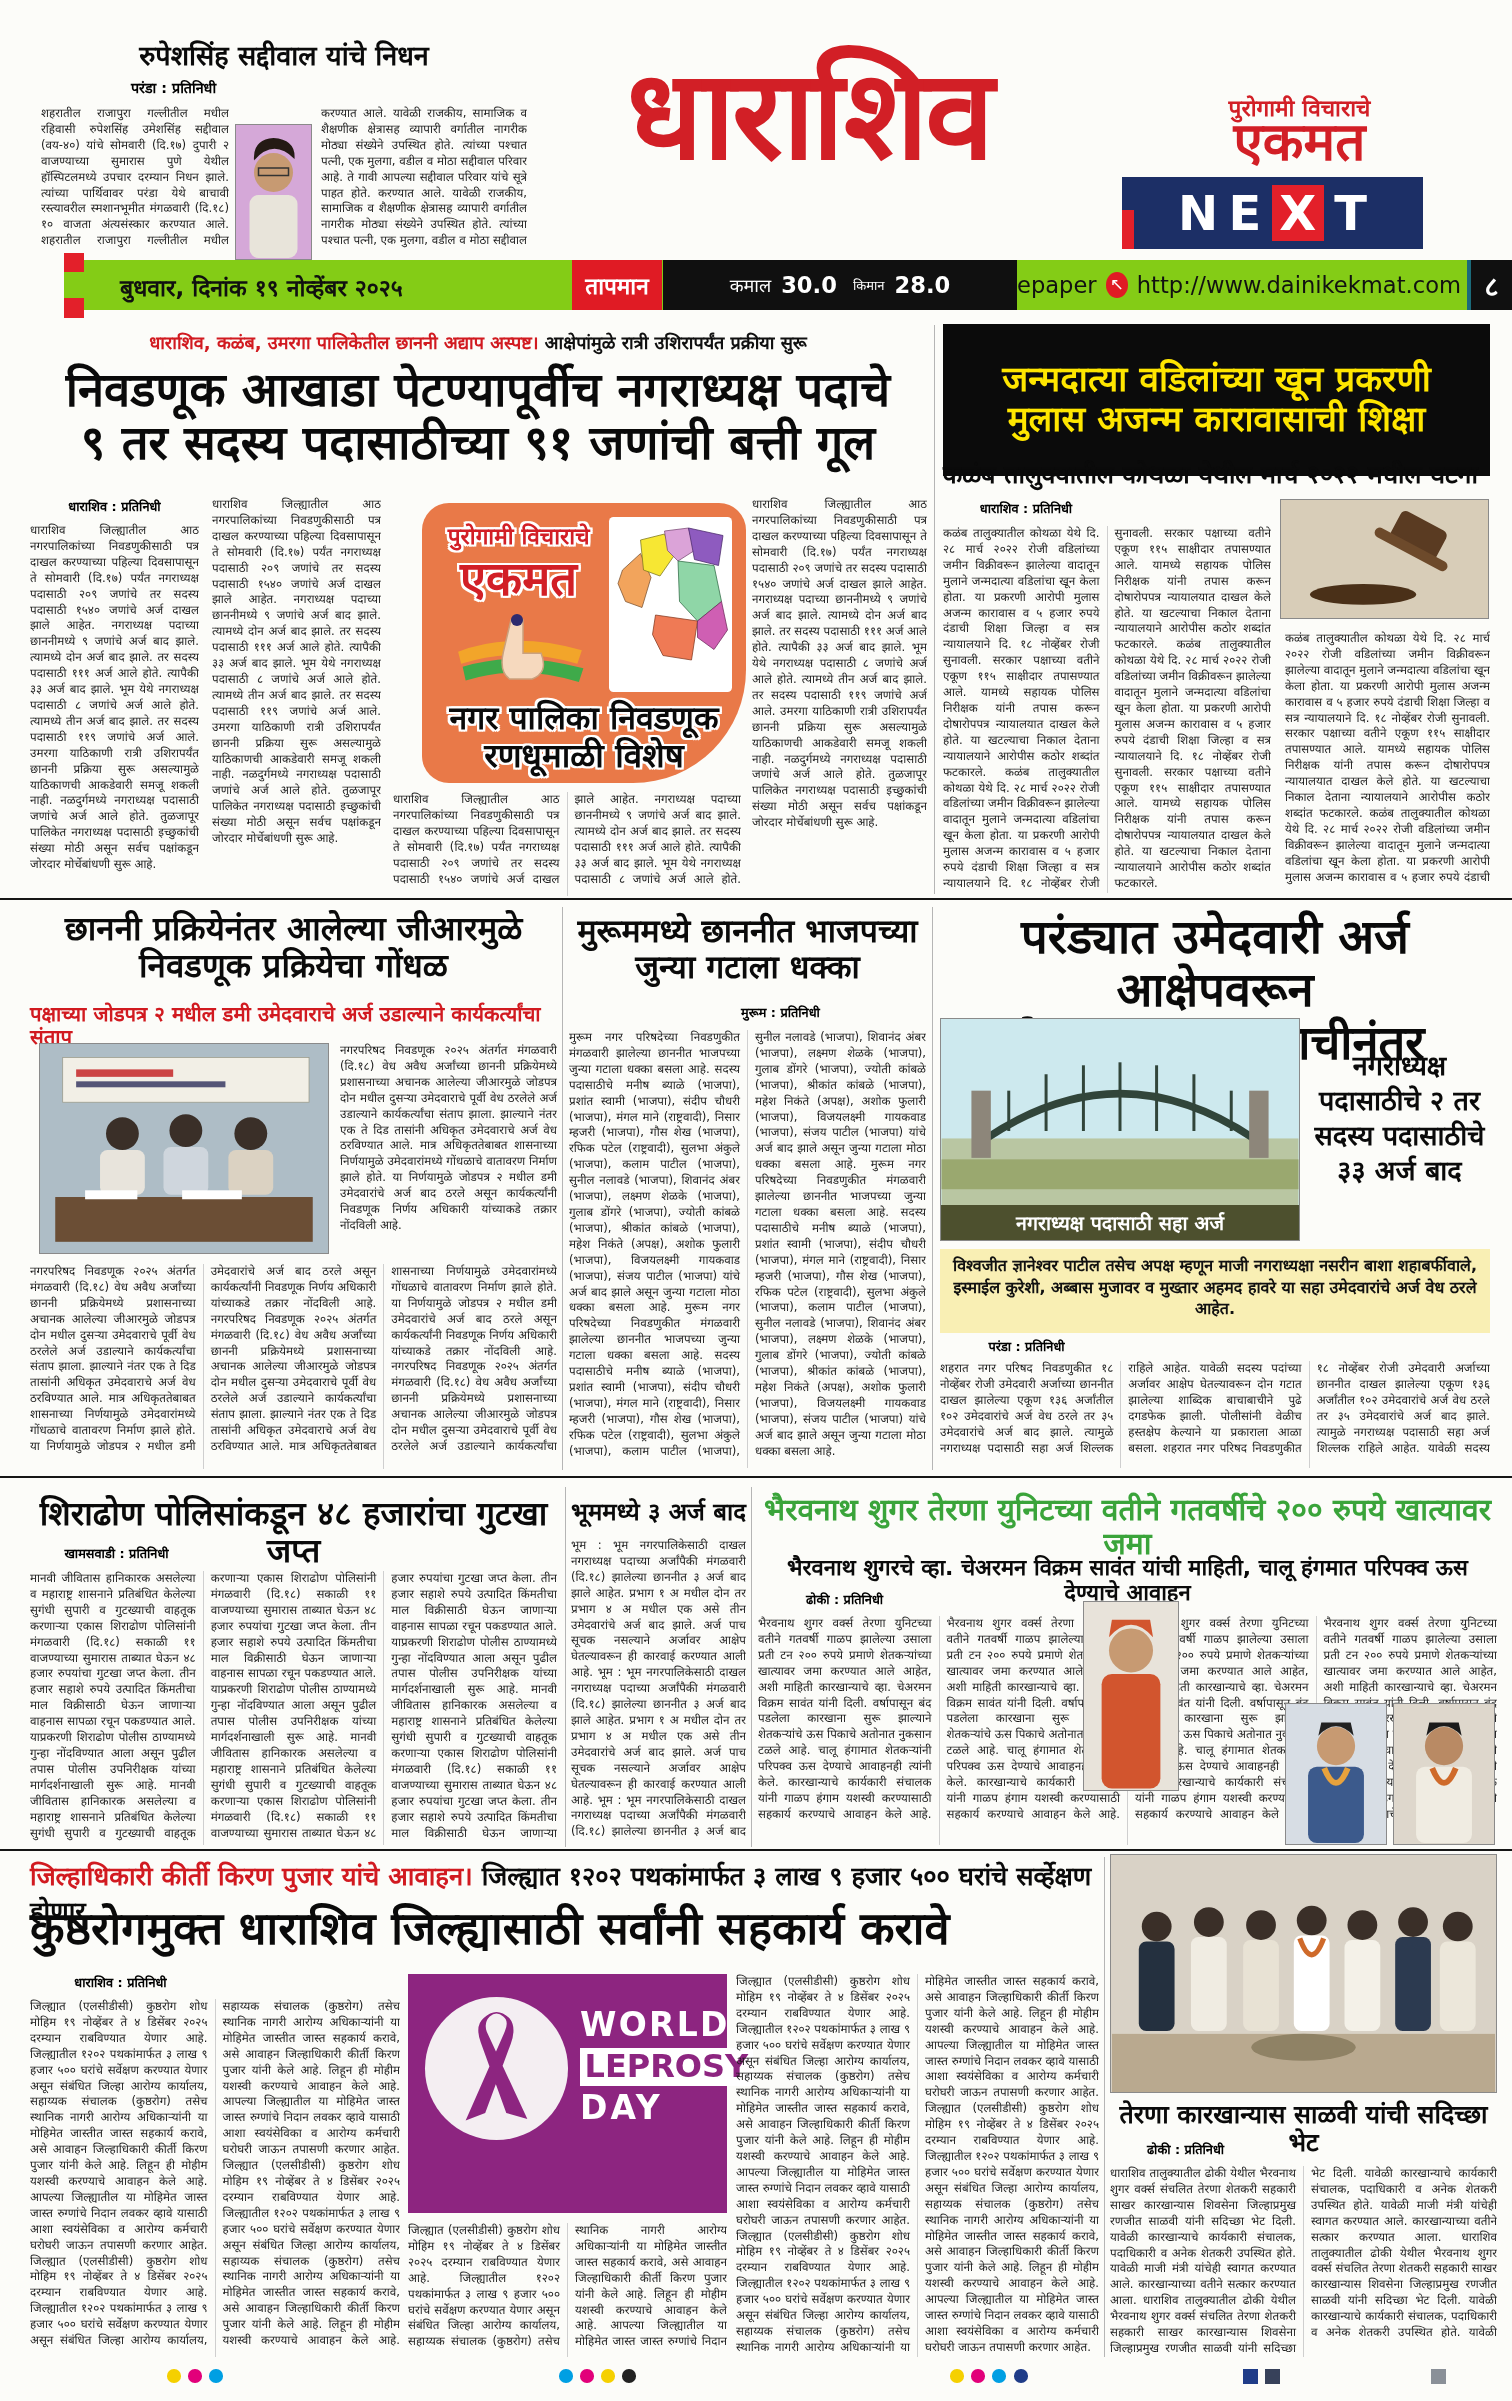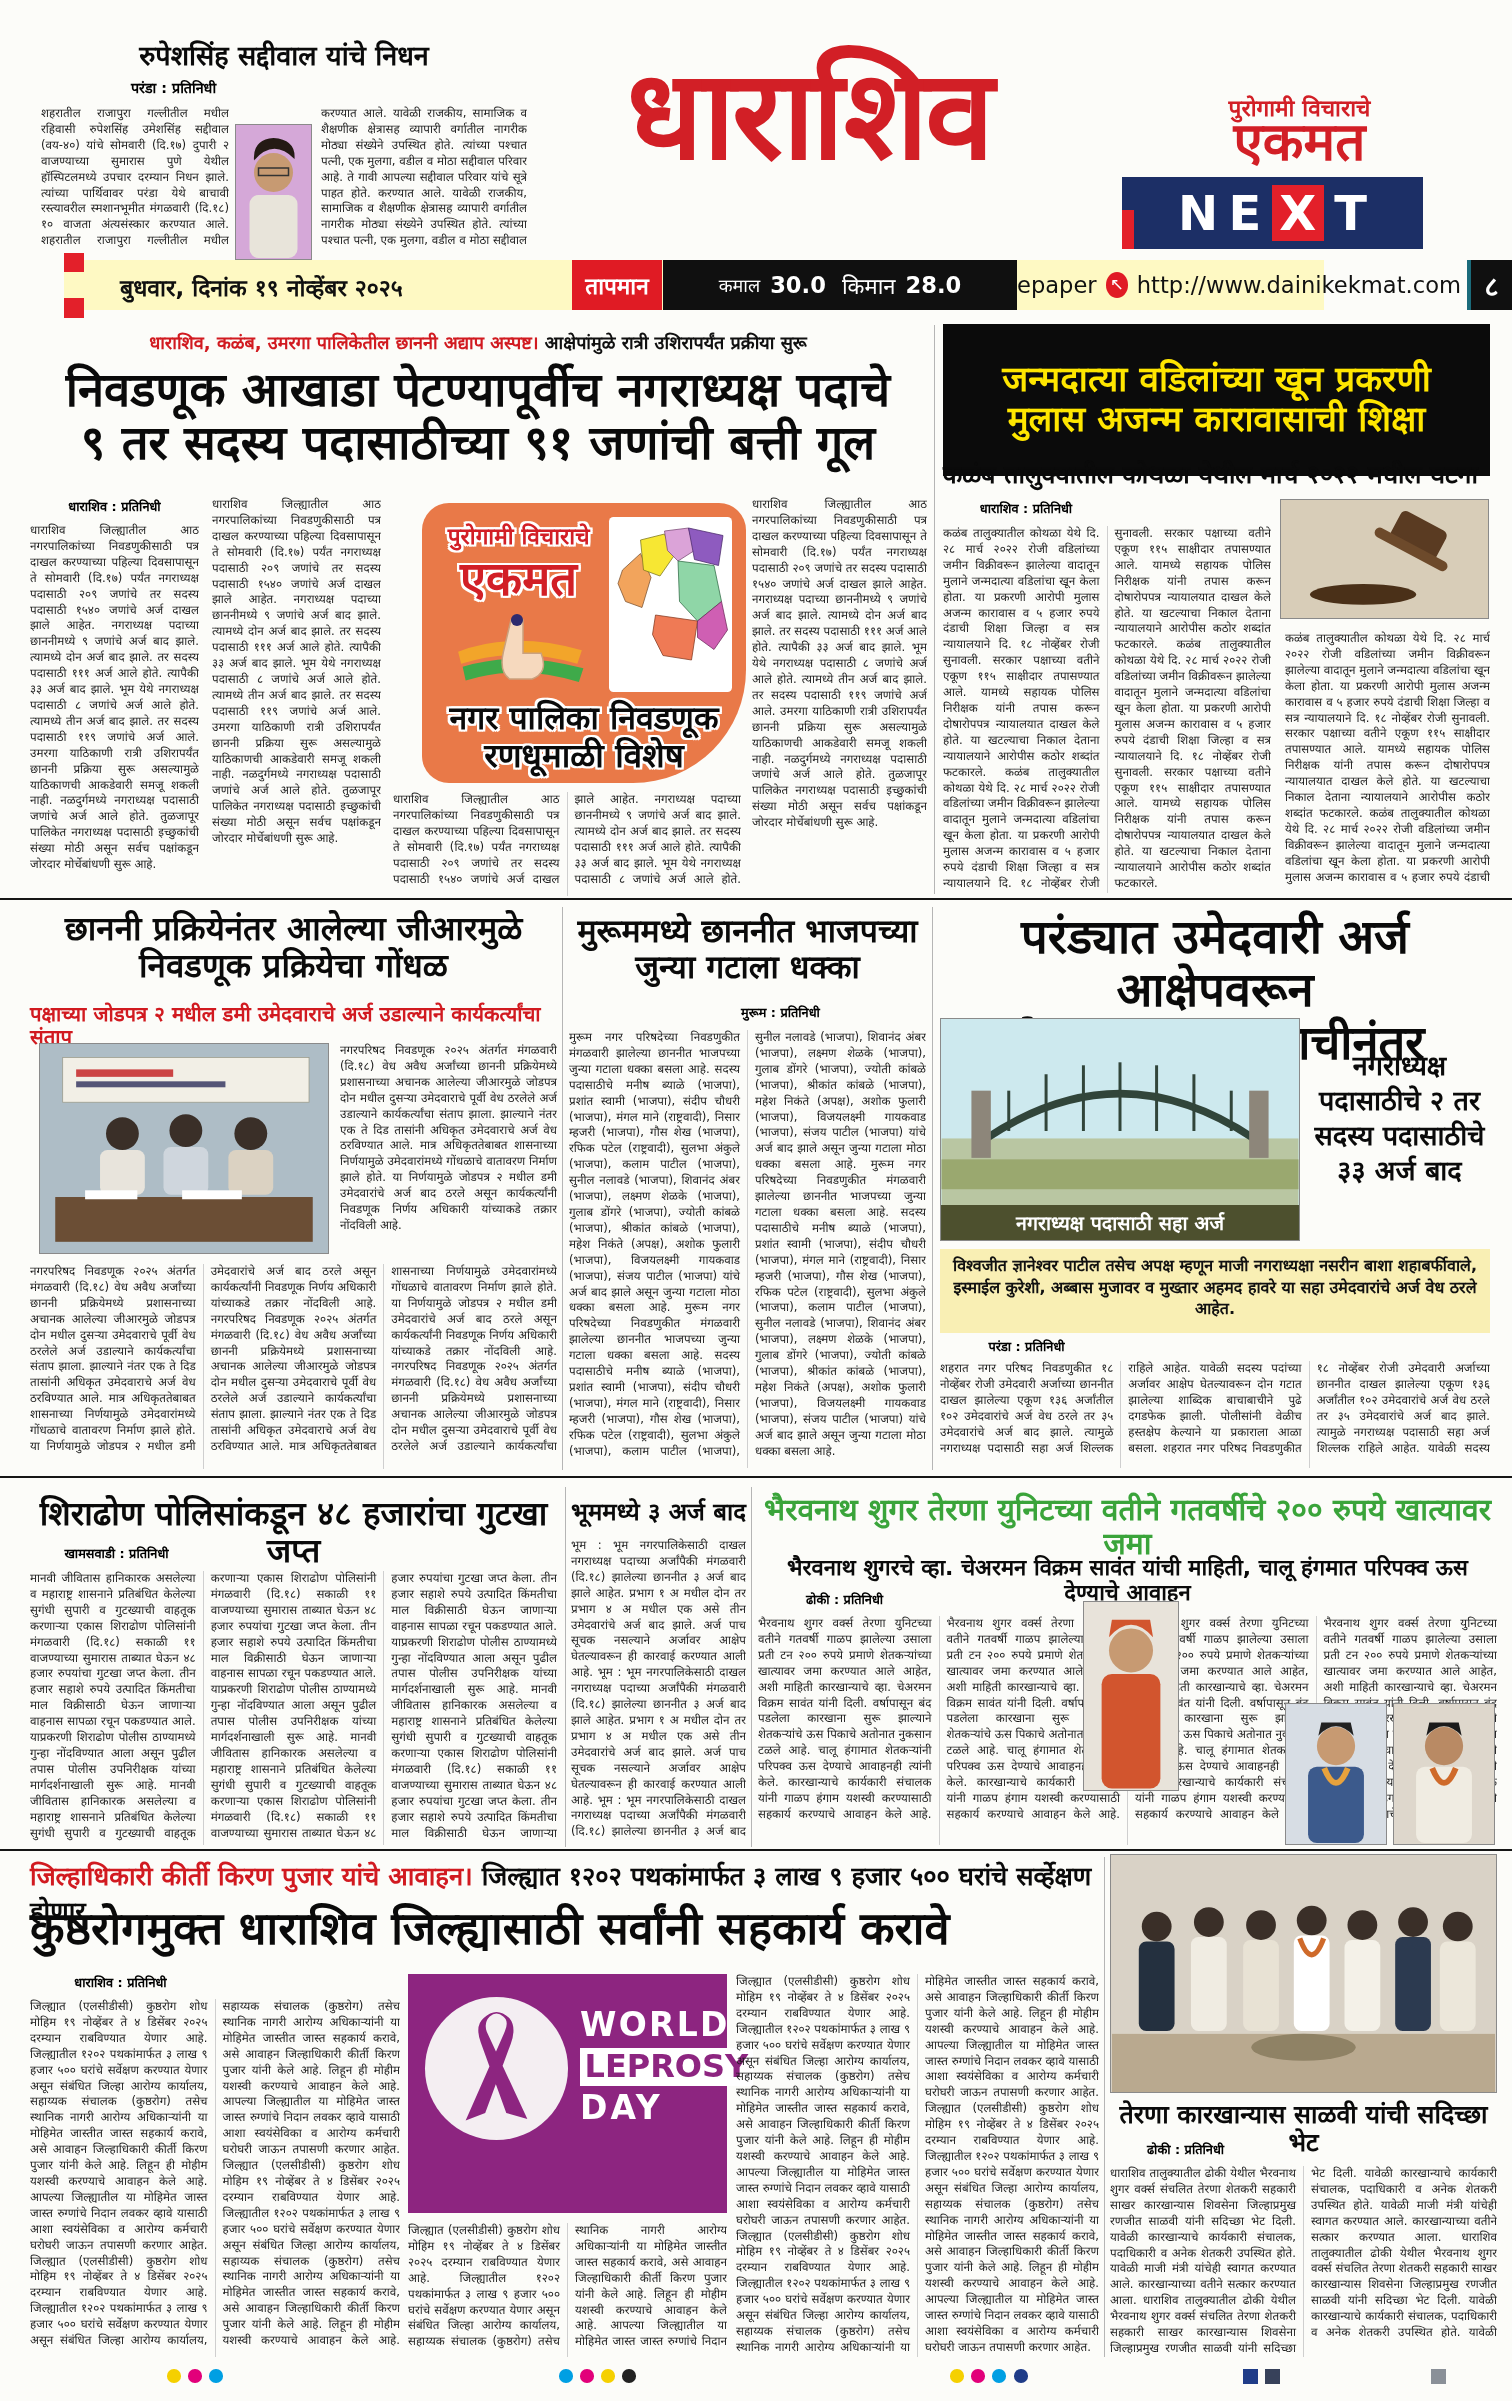--- a/index.html
+++ b/index.html
@@ -47,31 +47,31 @@
   <div class="abs" style="left:1175px;top:114px;width:249px;text-align:center;font-size:53px;font-weight:700;color:#d21f26;line-height:1.05">एकमत</div>
 
   <div class="abs" style="left:1122px;top:177px;width:301px;height:72px;background:#1c2f66;display:flex;align-items:center;justify-content:center;gap:10.5px">
     <div style="position:absolute;left:0;bottom:0;width:12px;height:39px;background:#e3202a"></div>
     <span style="color:#fff;font-size:48px;font-weight:700">N</span>
     <span style="color:#fff;font-size:48px;font-weight:700">E</span>
     <span style="color:#fff;font-size:48px;font-weight:700;background:#e3202a;padding:0 7.5px">X</span>
     <span style="color:#fff;font-size:48px;font-weight:700">T</span>
   </div>
 
-  <div class="abs" style="left:64px;top:260px;width:1260px;height:50px;background:#fef9c3">
+  <div class="abs" style="left:64px;top:260px;width:1448px;height:50px;background:#84cc16">
     <div class="sq" style="left:0;top:-7.5px;background:#e3202a;width:19.6px;height:19.6px"></div>
     <div class="sq" style="left:0;bottom:-7.5px;background:#e3202a;width:19.6px;height:19.6px"></div>
     <div class="abs" style="left:56px;top:10.5px;font-size:23px;font-weight:700;color:#101010">बुधवार, दिनांक १९ नोव्हेंबर २०२५</div>
     <div class="abs" style="left:508px;top:0;width:90px;height:50px;background:#e01b24;color:#fff;font-weight:700;font-size:22.6px;display:flex;align-items:center;justify-content:center">
       <span>तापमान</span>
     </div>
     <div class="abs" style="left:599px;top:0;width:354px;height:50px;background:#101010;color:#fff;display:flex;align-items:center;justify-content:center;gap:10px">
       <span style="font-size:18px">कमाल</span>
       <span style="font-size:22.6px;font-weight:700">30.0</span>
-      <span style="font-size:22px;margin-left:6px">किमान</span>
+      <span style="font-size:13px;margin-left:6px">किमान</span>
       <span style="font-size:22.6px;font-weight:700">28.0</span>
     </div>
     <div class="abs" style="left:953px;top:0;width:444px;height:50px;display:flex;align-items:center;justify-content:center;gap:9px">
       <span style="font-size:22.6px;color:#111">epaper</span>
       <span style="display:inline-block;width:25.6px;height:25.6px;border-radius:50%;background:#e01b24;color:#fff;text-align:center;line-height:25.6px;font-size:16.6px">↖</span>
       <span style="font-size:22.6px;color:#111">http://www.dainikekmat.com</span>
     </div>
     <div class="abs" style="left:1403px;top:0;width:45px;height:50px;background:#101010;border-left:4.5px solid #1b6b7b;color:#fff;font-size:27px;font-weight:700;display:flex;align-items:center;justify-content:center">
       <span>८</span>
     </div>

